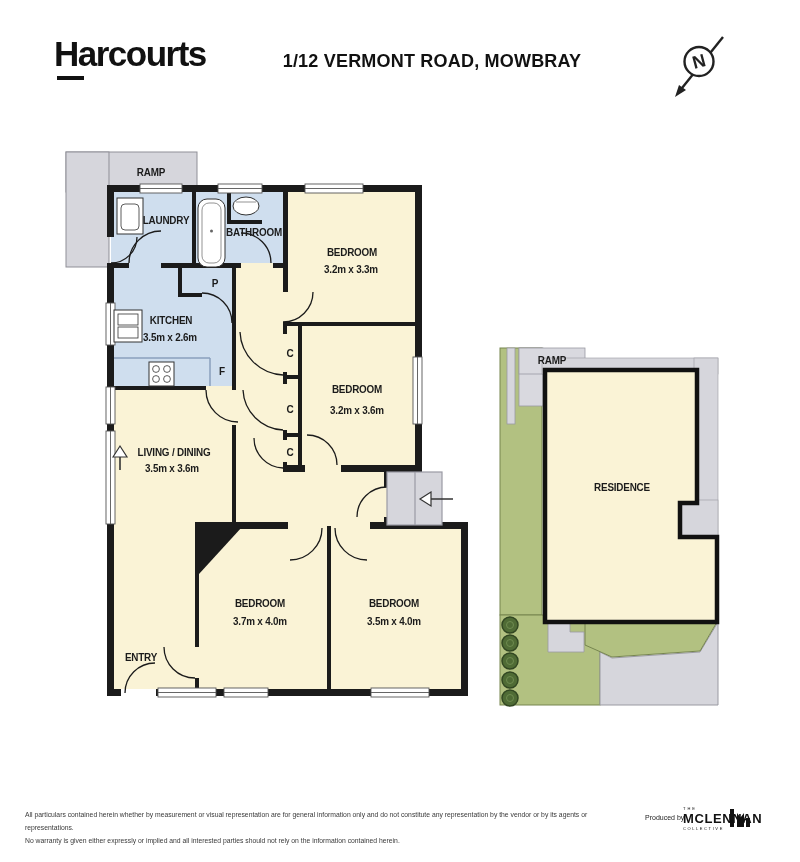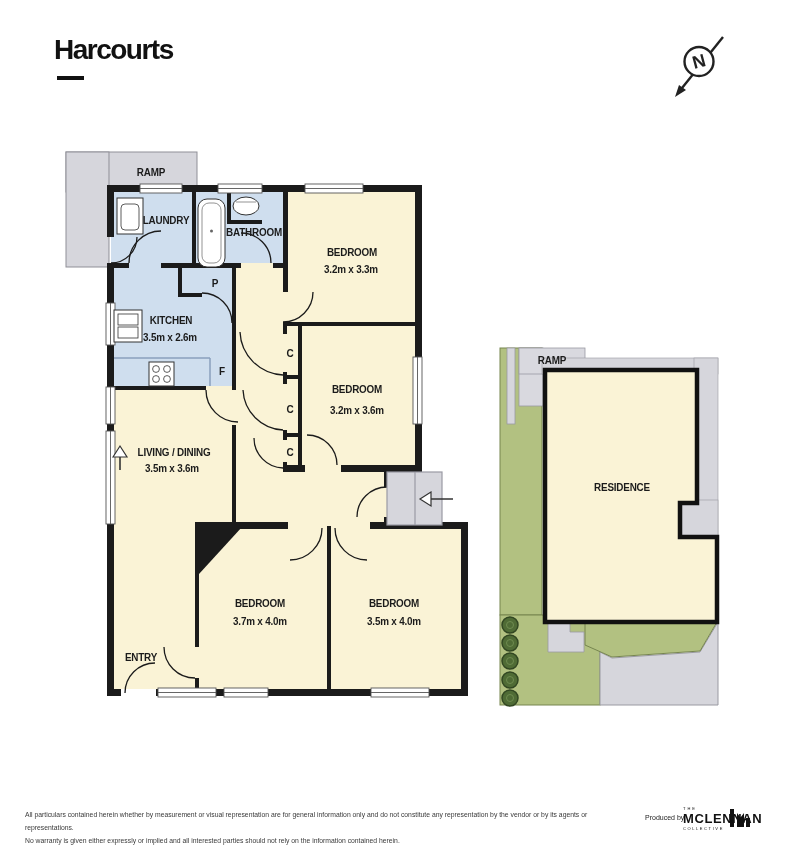--- a/index.html
+++ b/index.html
@@ -2,21 +2,21 @@
 <html><head>
 <meta charset="utf-8">
 <style>
   html,body{margin:0;padding:0;background:#ffffff;}
   #canvas{position:relative;width:800px;height:862px;background:#fff;overflow:hidden;
           font-family:"Liberation Sans", sans-serif;color:#1c1c1c;}
   svg{position:absolute;left:0;top:0;}
   .lbl{position:absolute;transform:translate(-50%,-50%) scaleX(0.94);font-weight:bold;
        font-size:10.5px;letter-spacing:-0.2px;white-space:nowrap;color:#1b1b1b;}
   .marker{position:absolute;transform:translate(-50%,-50%);font-weight:bold;font-size:10px;color:#1b1b1b;}
-  .logo{position:absolute;left:54px;top:34px;font-size:28px;font-weight:bold;letter-spacing:-1.5px;color:#111;}
+  .logo{position:absolute;left:54px;top:34px;font-size:35px;font-weight:bold;letter-spacing:-1.5px;color:#111;}
   .logo-underline{position:absolute;left:57px;top:76px;width:27px;height:4px;background:#111;}
   .title{position:absolute;left:432px;top:51px;transform:translateX(-50%);font-size:18px;
          font-weight:bold;letter-spacing:0.2px;color:#111;white-space:nowrap;}
   .compass-n{position:absolute;left:699px;top:62px;transform:translate(-50%,-50%) rotate(-15deg);
              font-size:18px;font-weight:bold;color:#222;}
   .disclaimer{position:absolute;left:25px;top:808px;width:590px;font-size:6.8px;line-height:13px;color:#3a3a3a;}
   .produced{position:absolute;left:645px;top:814px;font-size:7px;color:#222;}
   .brand{position:absolute;left:683px;top:806px;width:60px;text-align:left;color:#111;}
   .brand .top{font-size:4px;letter-spacing:2px;}
   .brand .name{font-size:13px;font-weight:bold;letter-spacing:0.6px;}
@@ -208,20 +208,21 @@
 
     <g fill="#111">
       <rect x="730" y="809" width="4" height="18"></rect>
       <path d="M 737 827 V 813 L 740.5 817.5 L 744 813 V 827 Z"></path>
       <rect x="746" y="818" width="4" height="9"></rect>
     </g>
   </svg>
 
   <div class="logo">Harcourts</div>
   <div class="logo-underline"></div>
+  <div class="title">1/12 VERMONT ROAD, MOWBRAY</div>
   <div class="compass-n">N</div>
 
   <div class="lbl" style="left:151px;top:172px;">RAMP</div>
   <div class="lbl" style="left:166px;top:220px;">LAUNDRY</div>
   <div class="lbl" style="left:254px;top:232px;">BATHROOM</div>
   <div class="marker" style="left:215px;top:283px;">P</div>
   <div class="lbl" style="left:171px;top:320px;">KITCHEN</div>
   <div class="lbl" style="left:170px;top:337px;">3.5m x 2.6m</div>
   <div class="marker" style="left:222px;top:371px;">F</div>
   <div class="lbl" style="left:352px;top:252px;">BEDROOM</div>

